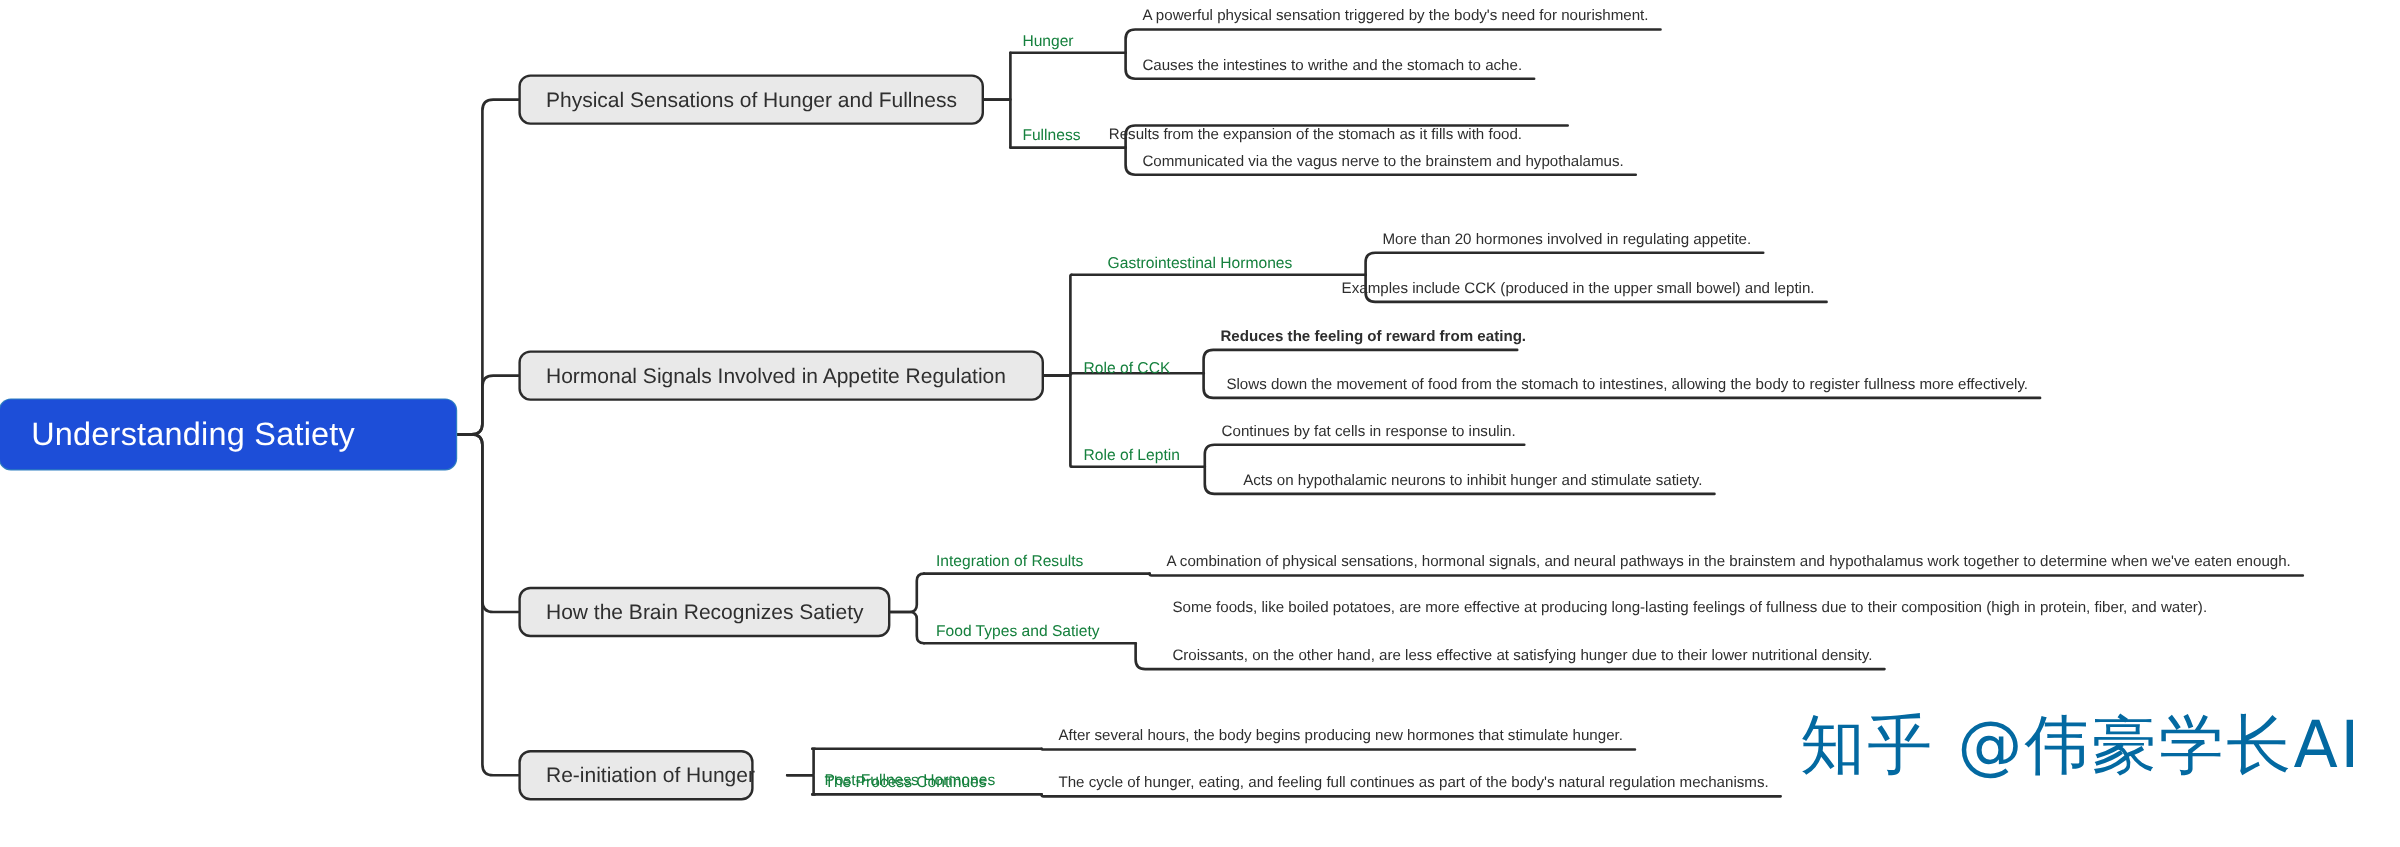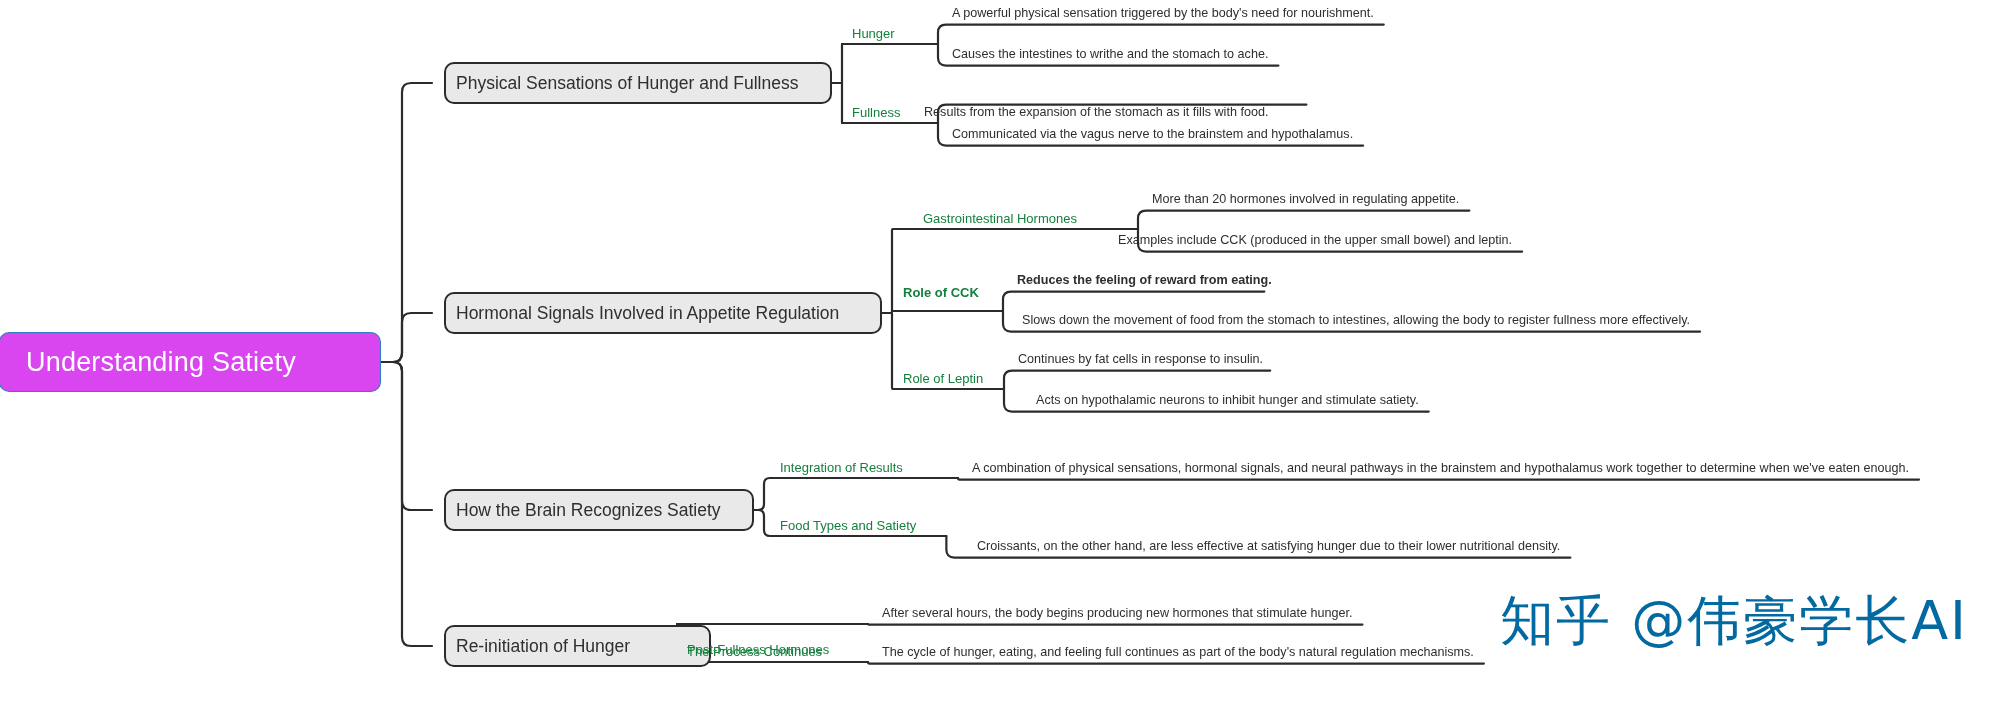--- a/index.html
+++ b/index.html
@@ -11,41 +11,40 @@
     position:relative;
   }
   #canvas{position:absolute;left:0;top:0;width:2000px;height:706px;}
   svg.edges{position:absolute;left:0;top:0;width:2000px;height:706px;}
   svg.edges path{fill:none;stroke:#2b2b2b;stroke-width:2.2;stroke-linecap:round;stroke-linejoin:round;}
 
   .node{position:absolute;box-sizing:border-box;white-space:nowrap;}
 
   
   .root{
-    background:#d946ef;
+    background:#1d4ed8;
     color:#ffffff;
     border-radius:9px;
     font-size:27px;
     letter-spacing:.2px;
     display:flex;align-items:center;
     padding:0 26px;
     box-shadow:0 0 0 1px #2e7fc1;
   }
 
   
   .topic{
     background:#e9e9e9;
     border:2.2px solid #2b2b2b;
     border-radius:10px;
     color:#2f2f2f;
     font-size:17.5px;
     display:flex;align-items:center;
-    padding:0 10px;
+    padding:0 21px;
     box-sizing:border-box;
-    margin-left:12px;
   }
 
   
   .sublabel{
     color:#15803d;
     font-size:13px;
     line-height:1;
     background:transparent;
   }
 
@@ -122,29 +121,29 @@
   </div>
 
   <div class="node topic" style="left:432px;top:292px;width:438px;height:42px;">
     <span>Hormonal Signals Involved in Appetite Regulation</span>
   </div>
 
   <div class="node topic" style="left:432px;top:489px;width:310px;height:42px;">
     <span>How the Brain Recognizes Satiety</span>
   </div>
 
-  <div class="node topic" style="left:432px;top:625px;width:267px;height:42px;">
+  <div class="node topic" style="left:432px;top:625px;width:196px;height:42px;">
     <span>Re-initiation of Hunger</span>
   </div>
 
   <div class="node sublabel" style="left:852px;top:27px;">Hunger</div>
   <div class="node sublabel" style="left:852px;top:106px;">Fullness</div>
 
   <div class="node sublabel" style="left:903px;top:212px;margin-left:20px;">Gastrointestinal Hormones</div>
-  <div class="node sublabel" style="left:903px;top:286px;font-weight:bold;">Role of CCK</div>
+  <div class="node sublabel" style="left:903px;top:300px;">Role of CCK</div>
   <div class="node sublabel" style="left:903px;top:372px;">Role of Leptin</div>
 
   <div class="node sublabel" style="left:780px;top:461px;">Integration of Results</div>
   <div class="node sublabel" style="left:780px;top:519px;">Food Types and Satiety</div>
 
   <div class="node sublabel" style="left:687px;top:607px;margin-top:36px;">Post-Fullness Hormones</div>
   <div class="node sublabel" style="left:687px;top:645px;">The Process Continues</div>
 
   <div class="node leaf" style="left:952px;top:7px;">A powerful physical sensation triggered by the body's need for nourishment.</div>
   <div class="node leaf" style="left:952px;top:48px;">Causes the intestines to writhe and the stomach to ache.</div>
@@ -152,20 +151,21 @@
   <div class="node leaf" style="left:952px;top:128px;">Communicated via the vagus nerve to the brainstem and hypothalamus.</div>
 
   <div class="node leaf" style="left:1152px;top:193px;">More than 20 hormones involved in regulating appetite.</div>
   <div class="node leaf" style="left:1118px;top:234px;">Examples include CCK (produced in the upper small bowel) and leptin.</div>
   <div class="node leaf" style="left:1017px;top:274px;font-weight:bold;">Reduces the feeling of reward from eating.</div>
   <div class="node leaf" style="left:1022px;top:314px;">Slows down the movement of food from the stomach to intestines, allowing the body to register fullness more effectively.</div>
   <div class="node leaf" style="left:1018px;top:353px;">Continues by fat cells in response to insulin.</div>
   <div class="node leaf" style="left:1036px;top:394px;">Acts on hypothalamic neurons to inhibit hunger and stimulate satiety.</div>
 
   <div class="node leaf" style="left:972px;top:462px;">A combination of physical sensations, hormonal signals, and neural pathways in the brainstem and hypothalamus work together to determine when we've eaten enough.</div>
+  <div class="node leaf" style="left:977px;top:500px;">Some foods, like boiled potatoes, are more effective at producing long-lasting feelings of fullness due to their composition (high in protein, fiber, and water).</div>
   <div class="node leaf" style="left:977px;top:540px;">Croissants, on the other hand, are less effective at satisfying hunger due to their lower nutritional density.</div>
 
   <div class="node leaf" style="left:882px;top:607px;">After several hours, the body begins producing new hormones that stimulate hunger.</div>
   <div class="node leaf" style="left:882px;top:646px;">The cycle of hunger, eating, and feeling full continues as part of the body's natural regulation mechanisms.</div>
 
   <div class="watermark" style="left:1500px;top:585px;">知乎 @伟豪学长AI</div>
 
 </div>
 
 </body></html>

